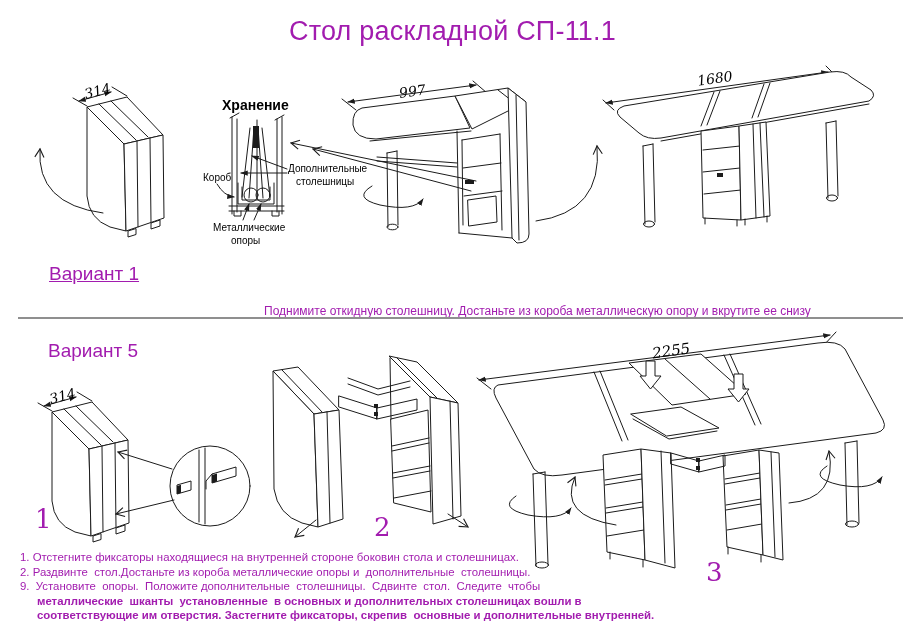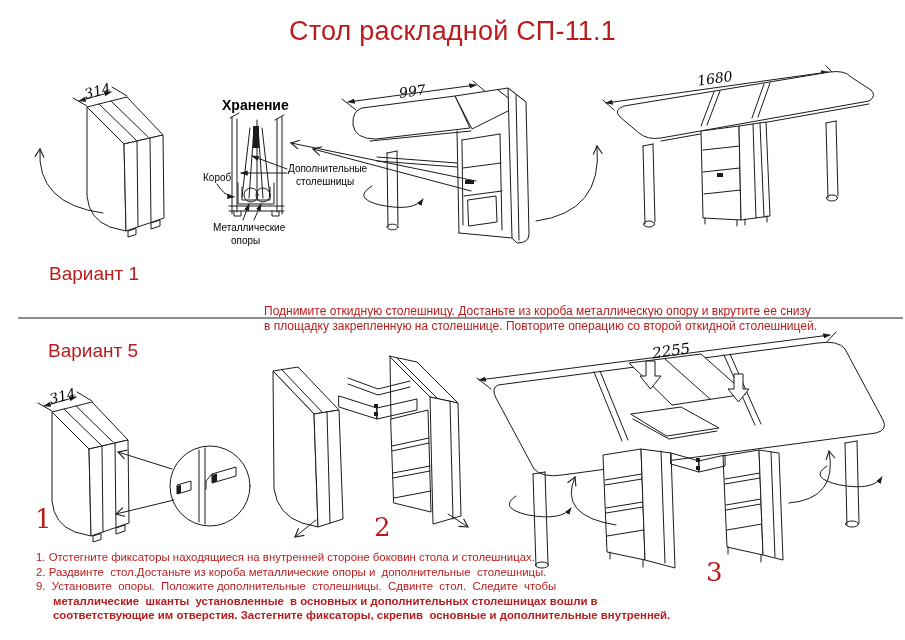--- a/index.html
+++ b/index.html
@@ -1,25 +1,25 @@
 <!DOCTYPE html>
 <html><head>
 <meta charset="utf-8">
 <style>
   html,body{margin:0;padding:0;background:#fff;}
   .canvas{position:relative;width:905px;height:640px;background:#fff;overflow:hidden;
-          font-family:"Liberation Sans",sans-serif;color:#b91c1c;}
+          font-family:"Liberation Sans",sans-serif;color:#a21caf;}
   .title{position:absolute;top:16px;left:0;right:0;text-align:center;
          font-size:27px;font-weight:500;letter-spacing:.2px;}
   .vlabel{position:absolute;font-size:19px;font-weight:500;}
-  #v1-label{left:49px;top:263px;}
+  #v1-label{left:49px;top:263px;text-decoration:underline;}
   #v2-label{left:48px;top:340px;}
   .v1text{position:absolute;left:264px;top:269px;font-size:12px;line-height:15px;margin-top:35px;}
   .v1text div{white-space:pre;}
-  .v2list{position:absolute;left:36px;top:550px;font-size:11.4px;line-height:14.6px;}
+  .v2list{position:absolute;left:20px;top:550px;font-size:11.4px;line-height:14.6px;}
   .v2list div{white-space:pre;}
   .v2list .indent{margin-left:17px;font-weight:bold;}
   .stepnum{position:absolute;font-family:"DejaVu Serif",serif;font-size:26px;}
   #s1{left:35px;top:504px;}
   #s2{left:374px;top:512px;}
   #s3{left:706px;top:557px;}
   .divider{position:absolute;left:18px;top:317px;width:885px;height:2px;background:#8f8f8f;}
   svg.art{position:absolute;left:0;top:0;}
   .ln{fill:none;stroke:#1b1b1b;stroke-width:1;stroke-linecap:round;stroke-linejoin:round;}
   .fc{fill:#fff;stroke:#1b1b1b;stroke-width:1;stroke-linejoin:round;}
@@ -32,21 +32,20 @@
 </head>
 <body>
 
 <div class="canvas">
 
   <div class="title">Стол раскладной СП-11.1</div>
 
   <div class="vlabel" id="v1-label">Вариант 1</div>
   <div class="v1text">
     <div>Поднимите откидную столешницу. Достаньте из короба металлическую опору и вкрутите ее снизу</div>
-    <div>в площадку закрепленную на столешнице. Повторите операцию со второй откидной столешницей.</div>
   </div>
 
   <div class="divider"></div>
 
   <div class="vlabel" id="v2-label">Вариант 5</div>
 
   <div class="stepnum" id="s1">1</div>
   <div class="stepnum" id="s2">2</div>
   <div class="stepnum" id="s3">3</div>
 

